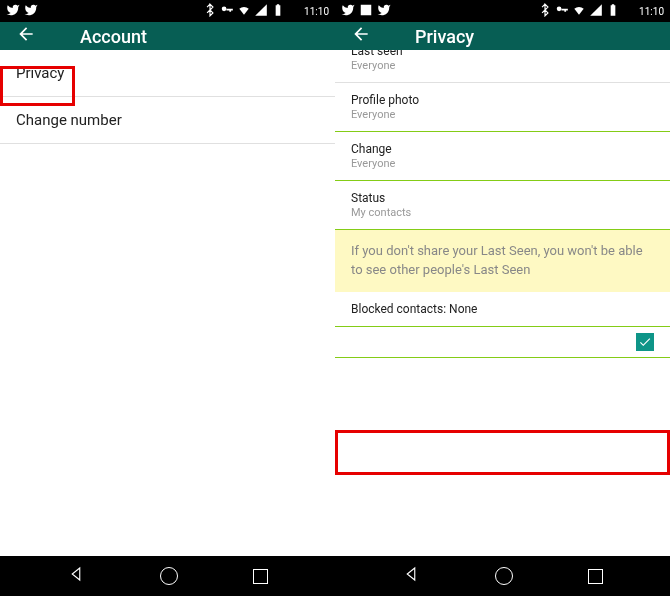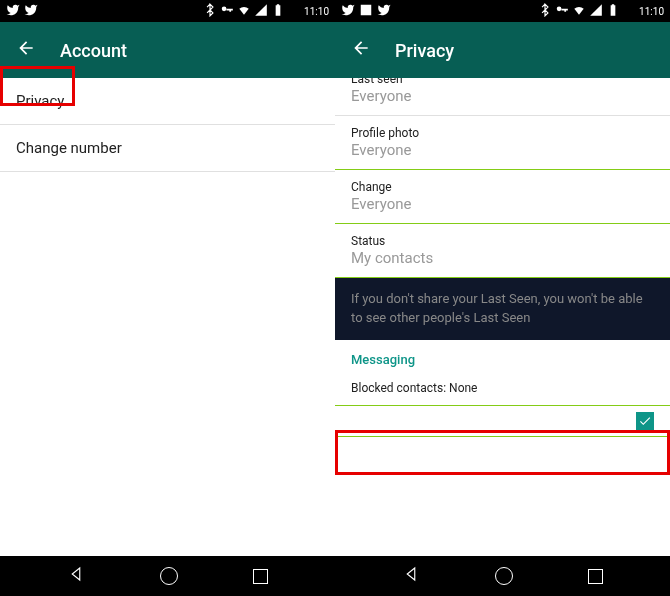--- a/index.html
+++ b/index.html
@@ -3,29 +3,29 @@
   <meta charset="utf-8">
   <style>
     * { margin: 0; padding: 0; box-sizing: border-box; font-family: Roboto, Arial, sans-serif; }
     body { background: #000; width: 670px; height: 596px; display: flex; flex-direction: column; position: relative; }
     .screens { display: flex; height: 556px; }
     .screen { width: 335px; background: #fff; display: flex; flex-direction: column; overflow: hidden; }
     .status-bar { background: #000; height: 22px; color: #fff; display: flex; align-items: center; justify-content: space-between; padding: 0 6px; font-size: 12px; }
     .status-left { display: flex; gap: 4px; align-items: center; }
     .status-right { display: flex; gap: 3px; align-items: center; }
     .status-bar svg { width: 14px; height: 14px; fill: #fff; }
-    .header { background: #075E54; height: 56px; color: #fff; display: flex; align-items: center; padding: 0 16px; gap: 24px; }
+    .header { background: #075E54; height: 28px; color: #fff; display: flex; align-items: center; padding: 0 16px; gap: 44px; }
     .header svg { width: 20px; height: 20px; fill: #fff; }
     .header-title { font-size: 18px; font-weight: 500; }
     .content { background: #fff; flex: 1; overflow: hidden; }
     .list-item { padding: 14px 16px; border-bottom: 1px solid #e0e0e0; font-size: 15px; color: #222; cursor: pointer; }
     .setting-item { padding: 10px 16px; border-bottom: 1px solid #84cc16; cursor: pointer; position: relative; }
     .setting-title { font-size: 12px; color: #222; }
-    .setting-sub { font-size: 15px; color: #999; margin-top: 1px; }
-    .info-block { background: #0f172a; padding: 12px 16px; font-size: 13px; color: #888; line-height: 1.45; }
+    .setting-sub { font-size: 11px; color: #999; margin-top: 1px; }
+    .info-block { background: #fef9c3; padding: 12px 16px; font-size: 13px; color: #888; line-height: 1.45; }
     .section-header { padding: 12px 16px 4px; font-size: 13px; color: #0e9588; font-weight: 500; }
     .highlight-left { position: absolute; top: 66px; left: 0; width: 75px; height: 40px; border: 3px solid #e60000; pointer-events: none; z-index: 10; }
     .highlight-right { position: absolute; top: 430px; left: 335px; width: 335px; height: 45px; border: 3px solid #e60000; pointer-events: none; z-index: 10; }
     .checkbox { position: absolute; right: 16px; top: 50%; transform: translateY(-50%); width: 18px; height: 18px; background: #0e9588; display: flex; align-items: center; justify-content: center; }
     .checkbox svg { width: 14px; height: 14px; fill: #fff; }
     .partial-item { padding: 0 16px 10px; border-bottom: 1px solid #e0e0e0; cursor: pointer; }
     .nav-bar { background: #000; height: 40px; display: flex; }
     .nav-half { width: 335px; display: flex; align-items: center; justify-content: space-around; padding: 0 30px; }
     .nav-half svg { width: 18px; height: 18px; fill: none; stroke: #fff; stroke-width: 1.5; }
     .nav-circle { width: 18px; height: 18px; border: 1.5px solid #fff; border-radius: 50%; }
@@ -127,21 +127,20 @@
       </div>
       <div class="setting-item">
         <div class="setting-title">Change</div>
         <div class="setting-sub">Everyone</div>
       </div>
       <div class="setting-item">
         <div class="setting-title">Status</div>
         <div class="setting-sub">My contacts</div>
       </div>
       <div class="info-block">If you don't share your Last Seen, you won't be able to see other people's Last Seen</div>
-      <div class="section-header">Messaging</div>
       <div class="setting-item">
         <div class="setting-title">Blocked contacts: None</div>
       </div>
       <div class="setting-item" style="padding:15px 16px">
         <div class="checkbox">
           <svg viewBox="0 0 24 24">
               <path d="M9 16.17L4.83 12l-1.42 1.41L9 19 21 7l-1.41-1.41z"></path>
             </svg>
         </div>
       </div>

